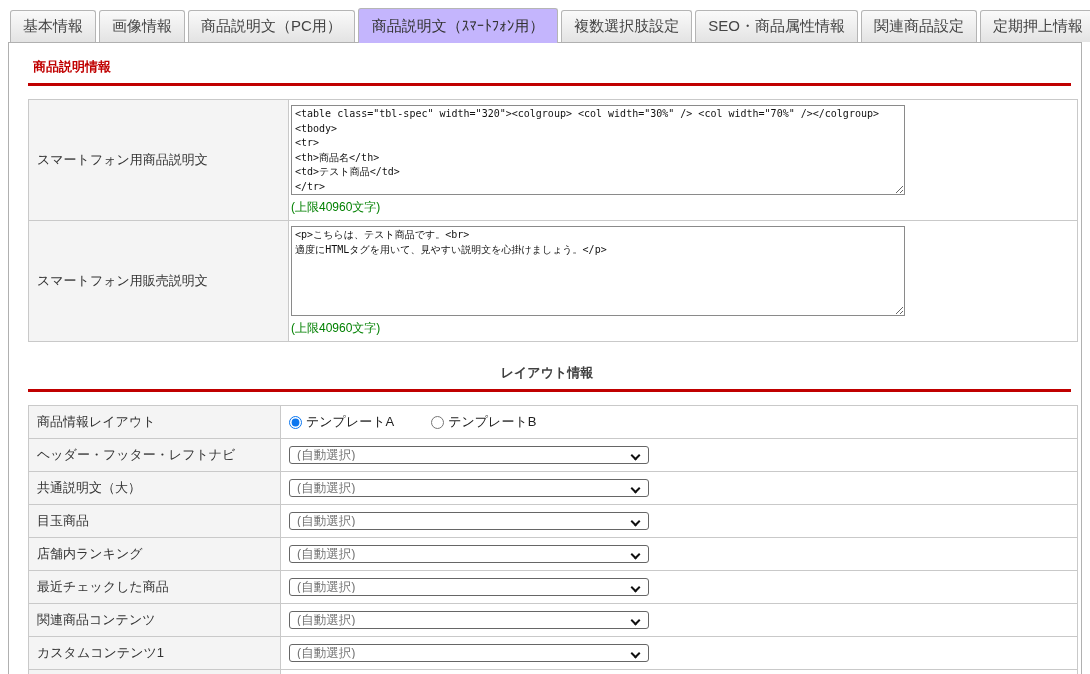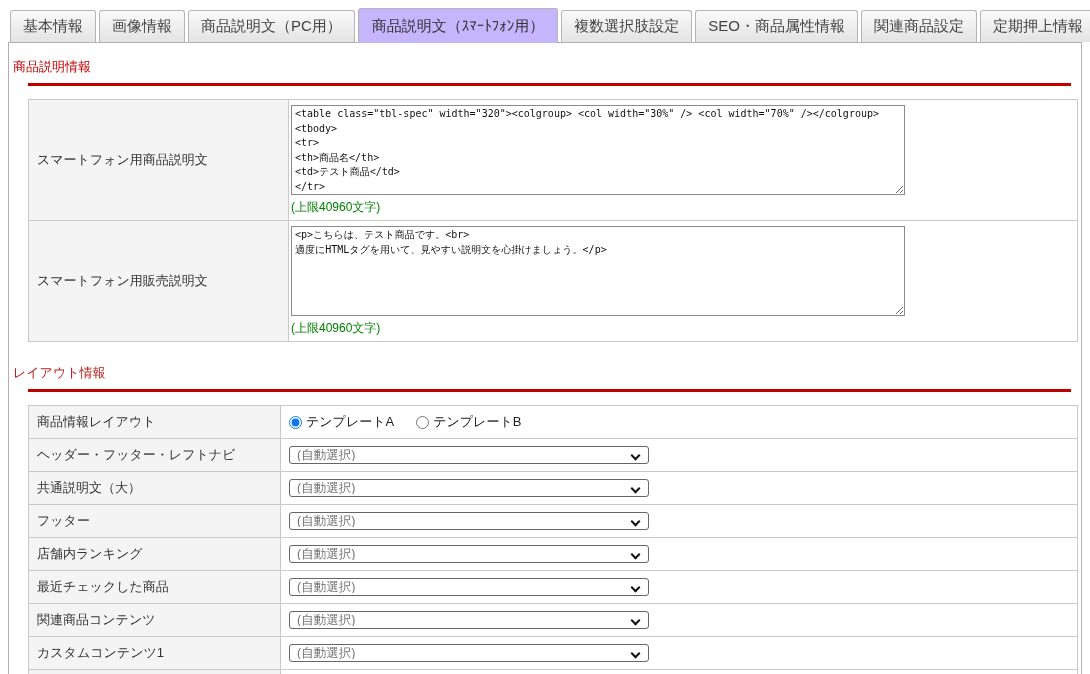--- a/index.html
+++ b/index.html
@@ -24,21 +24,21 @@
   }
 
   
   .panel {
     position: relative;
     border: 1px solid #b0b0b0;
     background: #fff;
     height: 634px;
     overflow: hidden;
   }
-  .section-head { font-size: 13px; font-weight: normal; margin: 15px 20px 7px 4px; }
+  .section-head { font-size: 13px; font-weight: bold; margin: 15px 20px 7px 24px; }
   .rule { height: 3px; margin: 0 10px 13px 19px; }
 
   
   table.formtbl { border-collapse: collapse; margin-left: 19px; width: 1050px; table-layout: fixed; }
   table.formtbl td { border: 1px solid #c9c9c9; font-size: 13px; color: #333; }
   td.lbl { background: #f4f4f4; padding: 4px 8px; vertical-align: middle; }
   table.desc td.lbl { width: 260px; }
   table.desc td.val { padding: 5px 6px 4px 2px; vertical-align: top; background: #fff; }
   textarea.code {
     width: 614px; height: 90px;
@@ -47,21 +47,21 @@
     border: 1px solid #8a8a8a; background: #fff; color: #111;
     padding: 1px 3px; resize: both; white-space: pre-wrap; overflow: auto;
   }
   .limit { font-size: 12px; margin-top: 1px; }
 
   
   table.layout { margin-top: 0; }
   table.layout td.lbl { width: 252px; height: 33px; padding: 4px 8px; }
   table.layout td.val { padding: 2px 8px; background: #fff; vertical-align: middle; }
 
-  .radio-group { display: flex; align-items: center; gap: 22px; font-size: 13px; color: #222; }
+  .radio-group { display: flex; align-items: center; gap: 37px; font-size: 13px; color: #222; }
   .radio-opt { display: inline-flex; align-items: center; gap: 4px; }
   .radio-opt input { width: 13px; height: 13px; margin: 0; }
 
   .sel-wrap { position: relative; display: inline-block; width: 360px; vertical-align: middle; }
   .sel-wrap select {
     width: 100%; height: 18px;
     -webkit-appearance: none; appearance: none;
     border: 1px solid #666; border-radius: 3px;
     background: #fff; color: #737373;
     font-size: 12.5px; font-family: inherit;
@@ -115,21 +115,21 @@
         <td class="lbl">スマートフォン用販売説明文</td>
         <td class="val">
           <textarea class="code" spellcheck="false" style="">&lt;p&gt;こちらは、テスト商品です。&lt;br&gt;
 適度にHTMLタグを用いて、見やすい説明文を心掛けましょう。&lt;/p&gt;</textarea>
           <div class="limit" style="color:#008000;">(上限40960文字)</div>
         </td>
       </tr>
     </tbody>
       </table>
 
-    <div class="section-head" style="color:#b91c1c; margin-top:22px;">レイアウト情報</div>
+    <div class="section-head" style="color:#404040; margin-top:22px;text-align:center;">レイアウト情報</div>
     <div class="rule" style="background:#c00000;"></div>
 
     <table class="formtbl layout">
       <tbody>
           <tr>
         <td class="lbl">商品情報レイアウト</td>
         <td class="val">
           <div class="radio-group">
             <label class="radio-opt">
               <input type="radio" name="tpl" checked="" style="accent-color: rgb(11, 118, 239);">
@@ -149,21 +149,21 @@
           <span class="sel-wrap"><select><option>(自動選択)</option></select><span class="chev"></span></span>
         </td>
       </tr>
       <tr>
         <td class="lbl">共通説明文（大）</td>
         <td class="val">
           <span class="sel-wrap"><select><option>(自動選択)</option></select><span class="chev"></span></span>
         </td>
       </tr>
       <tr>
-        <td class="lbl">フッター</td>
+        <td class="lbl">目玉商品</td>
         <td class="val">
           <span class="sel-wrap"><select><option>(自動選択)</option></select><span class="chev"></span></span>
         </td>
       </tr>
       <tr>
         <td class="lbl">店舗内ランキング</td>
         <td class="val">
           <span class="sel-wrap"><select><option>(自動選択)</option></select><span class="chev"></span></span>
         </td>
       </tr>

